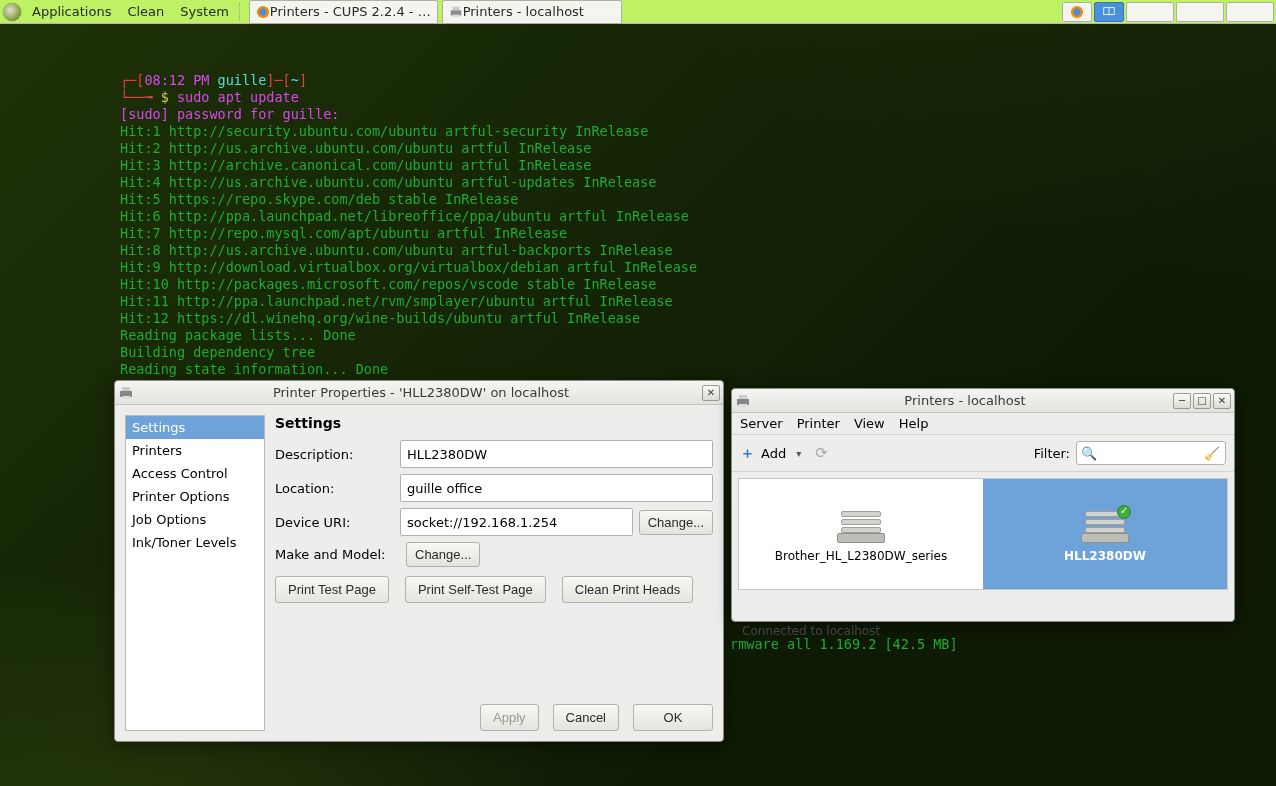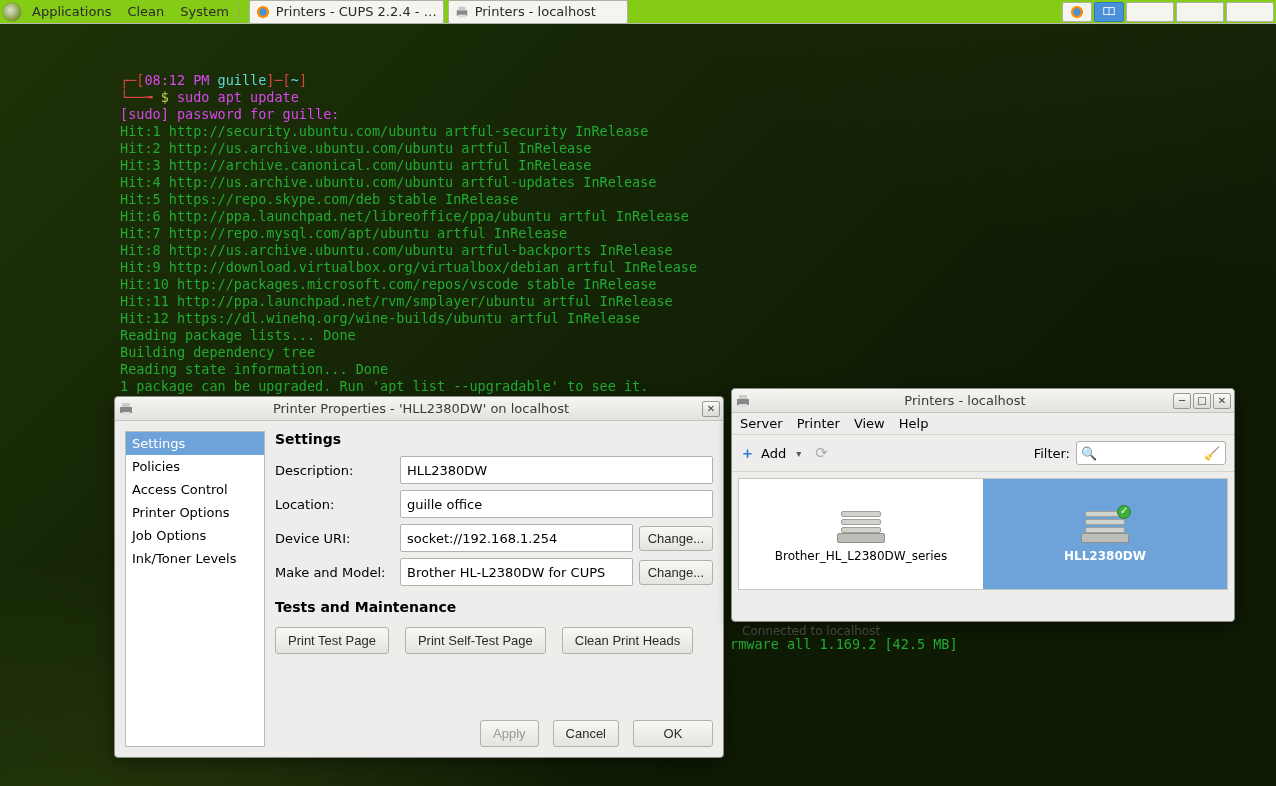--- a/index.html
+++ b/index.html
@@ -16,39 +16,39 @@
 .desktop {
   position: absolute; inset: 0;
   background:
     radial-gradient(ellipse 900px 700px at 10% 120%, rgba(140,180,50,.18) 0, rgba(140,180,50,.0) 55%),
     radial-gradient(ellipse 1400px 900px at 110% -30%, rgba(140,180,50,.10) 0, rgba(140,180,50,.0) 60%),
     linear-gradient(135deg, #1e3208 0%, #0e1a04 70%);
 }
 
 .panel {
   position: absolute; top: 0; left: 0; right: 0; height: 24px;
-  background: #84cc16;
+  background: #bef264;
   border-bottom: 1px solid #b5b7b0;
   display: flex; align-items: center;
   font-size: 13px;
   color: #2a2a2a;
   z-index: 100;
 }
 .panel .logo {
   width: 24px; height: 24px; display: flex; align-items: center; justify-content: center;
 }
 .panel .logo span {
   width: 18px; height: 18px; border-radius: 50%; background: radial-gradient(circle at 40% 40%, #dfe3d5, #8aa14a 60%, #3d5e10);
   box-shadow: 0 0 1px #333;
   display: inline-block;
 }
 .panel .menu { padding: 0 8px; cursor: default; }
 .panel .sep { width: 4px; height: 18px; border-left: 1px dotted #999; margin: 0 2px; }
 .taskbtn {
-  display: flex; align-items: center; gap: 6px;
+  display: flex; align-items: center; gap: 0;
   border: 1px solid #aeb0a8; background: #f4f5ef;
   padding: 11px 6px; height: 20px; margin-left: 4px; border-radius: 2px;
   min-width: 180px; max-width: 200px; overflow: hidden; white-space: nowrap;
 }
 .taskbtn .ic { width: 14px; height: 14px; flex: none; }
 .tray { margin-left: auto; display: flex; align-items: center; }
 .tray .slot { width: 30px; height: 20px; border: 1px solid #aeb0a8; background: #f4f5ef; margin-right: 2px; display:flex; align-items:center; justify-content:center; border-radius:2px; }
 .tray .slot.blue { background: #4a90d9; border-color: #3277bd; }
 .tray .slot.wide { width: 48px; }
 
@@ -74,21 +74,21 @@
   border-bottom: 1px solid #c4c4bf;
   display: flex; align-items: center; padding: 0 3px;
   border-radius: 4px 4px 0 0;
   font-size: 13px; color: #3a3a3a;
 }
 .titlebar .ticon { width: 16px; height: 16px; margin-right: 6px; }
 .titlebar .ttext { flex: 1; text-align: center; }
 .titlebar .wbtns { display: flex; gap: 2px; }
 .titlebar .wb { width: 18px; height: 16px; border: 1px solid #9a9a94; background: linear-gradient(#fafaf6,#dcdcd6); border-radius: 2px; display:flex; align-items:center; justify-content:center; font-size: 10px; }
 
-.props { left: 114px; top: 396px; width: 610px; height: 362px; }
+.props { left: 114px; top: 380px; width: 610px; height: 362px; }
 .props .body { display: flex; height: calc(100% - 24px); padding: 10px; gap: 10px; }
 .sidelist {
   width: 140px; border: 1px solid #bcbcb6; background: #fff;
 }
 .sidelist .item { padding: 4px 6px; }
 .sidelist .item.sel { background: #6ea3da; color: #fff; }
 .props .right { flex: 1; display: flex; flex-direction: column; }
 .props h4 { font-size: 14px; font-weight: bold; margin-bottom: 6px; }
 .formrow { display: flex; align-items: center; margin: 3px 0; }
 .formrow label { width: 125px; }
@@ -209,21 +209,21 @@
         <rect x="4" y="11" width="8" height="3" fill="#ddd"></rect>
       </svg>
     <div class="ttext">Printer Properties - 'HLL2380DW' on localhost</div>
     <div class="wbtns">
       <div class="wb">✕</div>
     </div>
   </div>
   <div class="body">
     <div class="sidelist">
       <div class="item sel">Settings</div>
-      <div class="item">Policies</div>
+      <div class="item">Printers</div>
       <div class="item">Access Control</div>
       <div class="item">Printer Options</div>
       <div class="item">Job Options</div>
       <div class="item">Ink/Toner Levels</div>
     </div>
     <div class="right">
       <h4>Settings</h4>
       <div class="formrow">
         <label>Description:</label>
         <div class="field">HLL2380DW</div>
@@ -232,24 +232,22 @@
         <label>Location:</label>
         <div class="field">guille office</div>
       </div>
       <div class="formrow">
         <label>Device URI:</label>
         <div class="field" style="flex:1">socket://192.168.1.254</div>
         <button class="btn small" style="margin-left:6px">Change...</button>
       </div>
       <div class="formrow">
         <label>Make and Model:</label>
-        <div class="field" style="flex:1">Brother HL-L2380DW for CUPS</div>
         <button class="btn small" style="margin-left:6px">Change...</button>
       </div>
-      <h4 style="margin-top:10px">Tests and Maintenance</h4>
       <div class="maint">
         <button class="btn">Print Test Page</button>
         <button class="btn">Print Self-Test Page</button>
         <button class="btn">Clean Print Heads</button>
       </div>
       <div class="footer">
         <button class="btn disabled">Apply</button>
         <button class="btn">Cancel</button>
         <button class="btn" style="min-width:80px">OK</button>
       </div>

